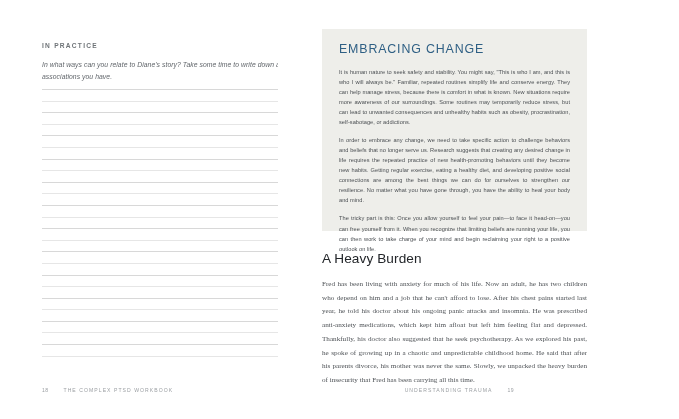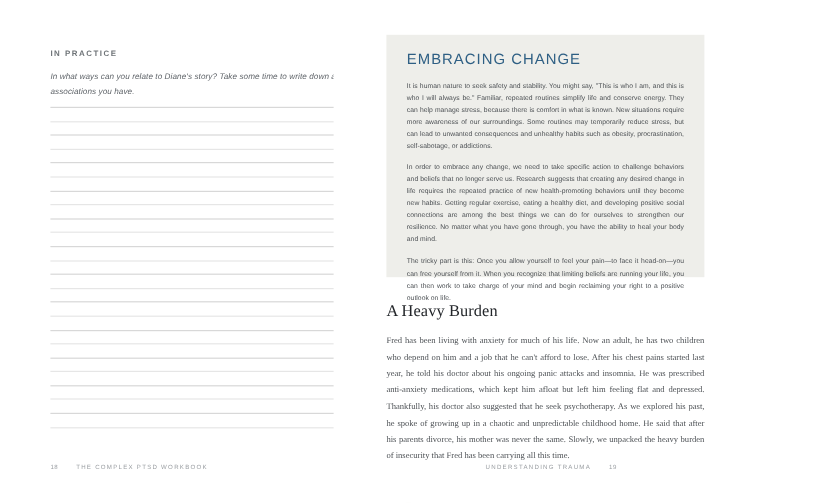--- a/index.html
+++ b/index.html
@@ -120,21 +120,21 @@
   .callout-p:last-child { margin-bottom: 0; }
 
   #story {
     position: absolute;
     left: 44px;
     top: 252px;
     width: 265px;
   }
 
   .story-title {
-    font-family: Liberation Serif, serif;
+    font-family: Liberation Sans, sans-serif;
     font-size: 13.6px;
     font-weight: 400;
     color: #23262a;
     margin: 0 0 11px 0;
     line-height: 1.1;
     letter-spacing: 0.1px;
   }
 
   .story-p {
     font-family: "Liberation Serif", serif;

